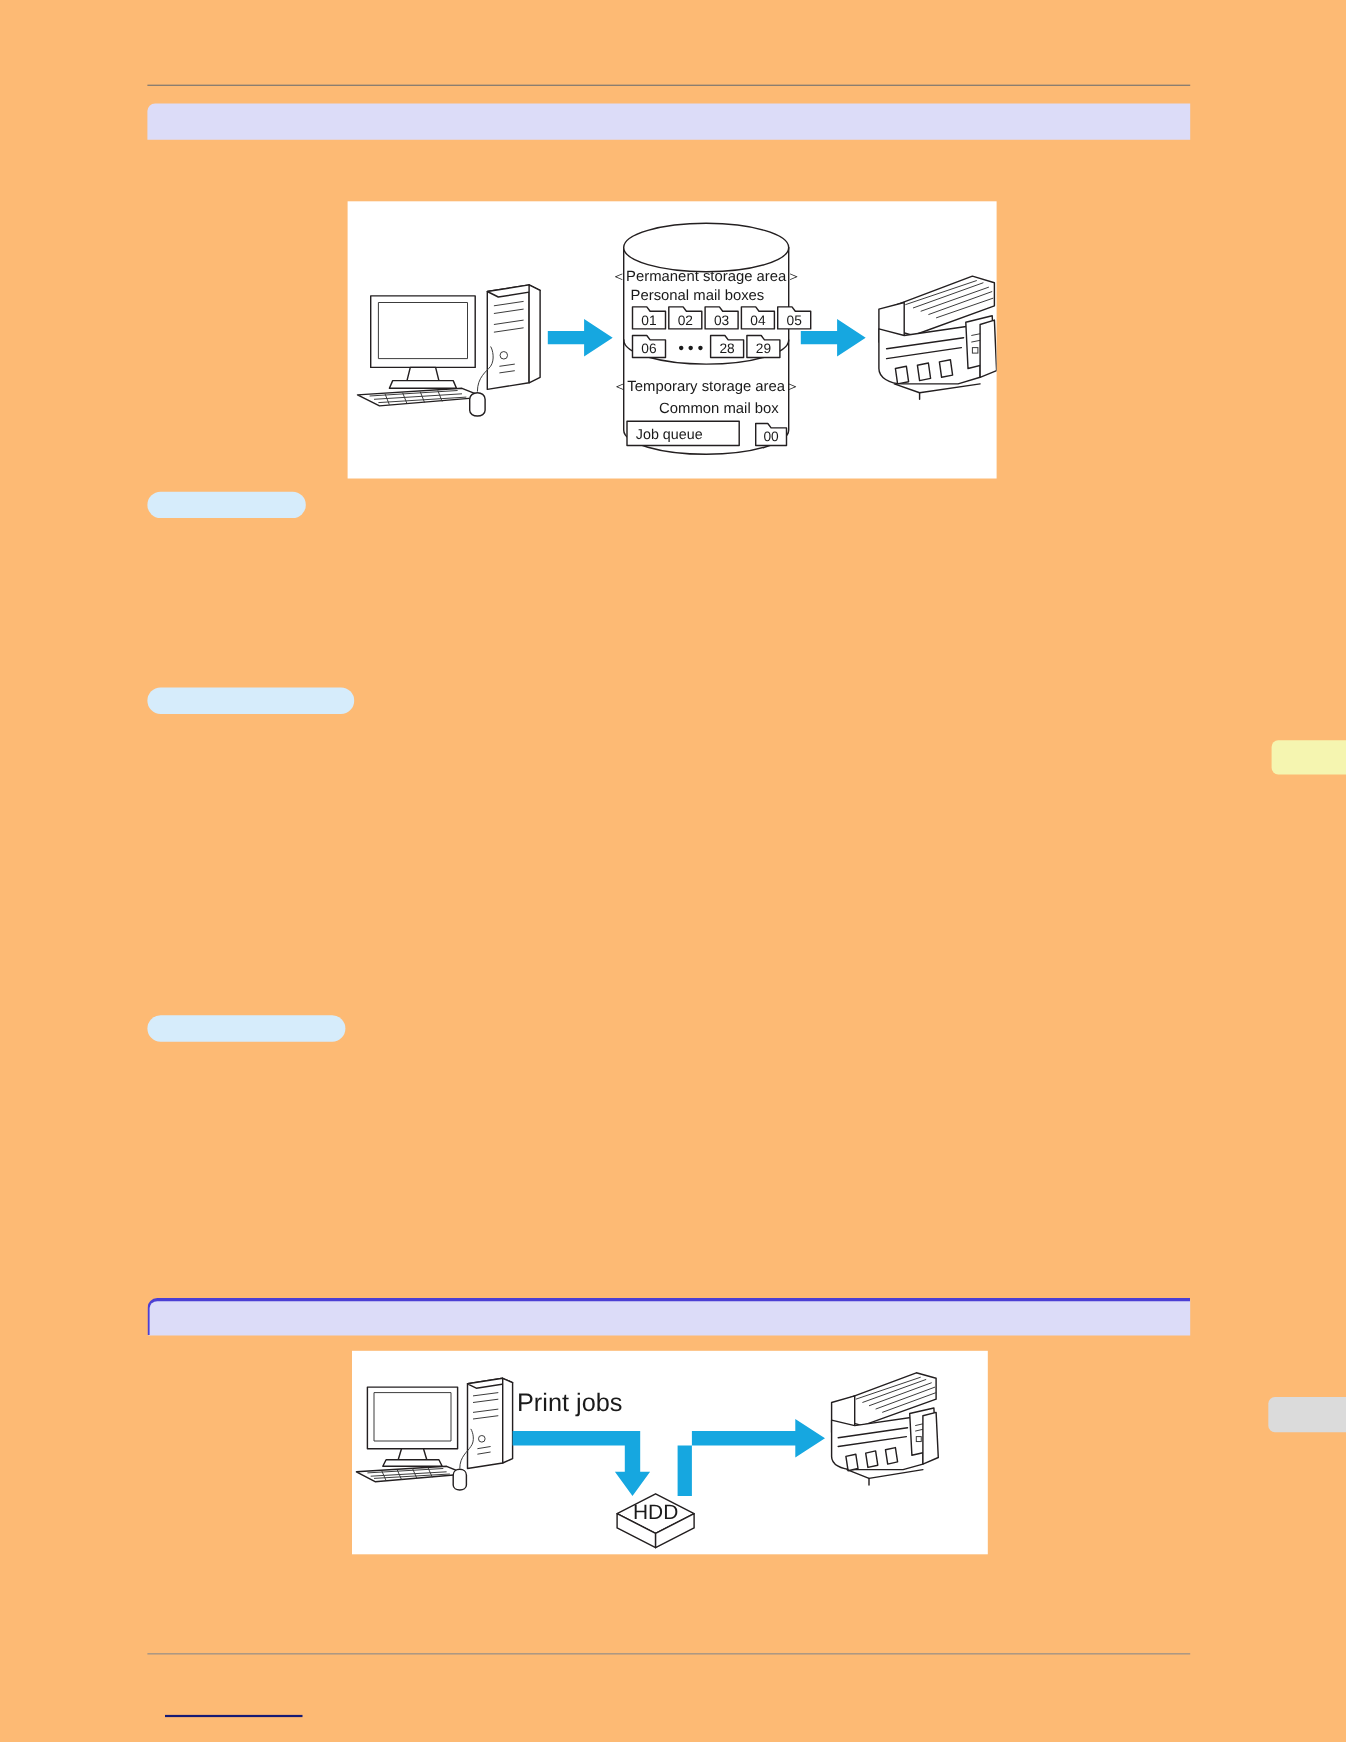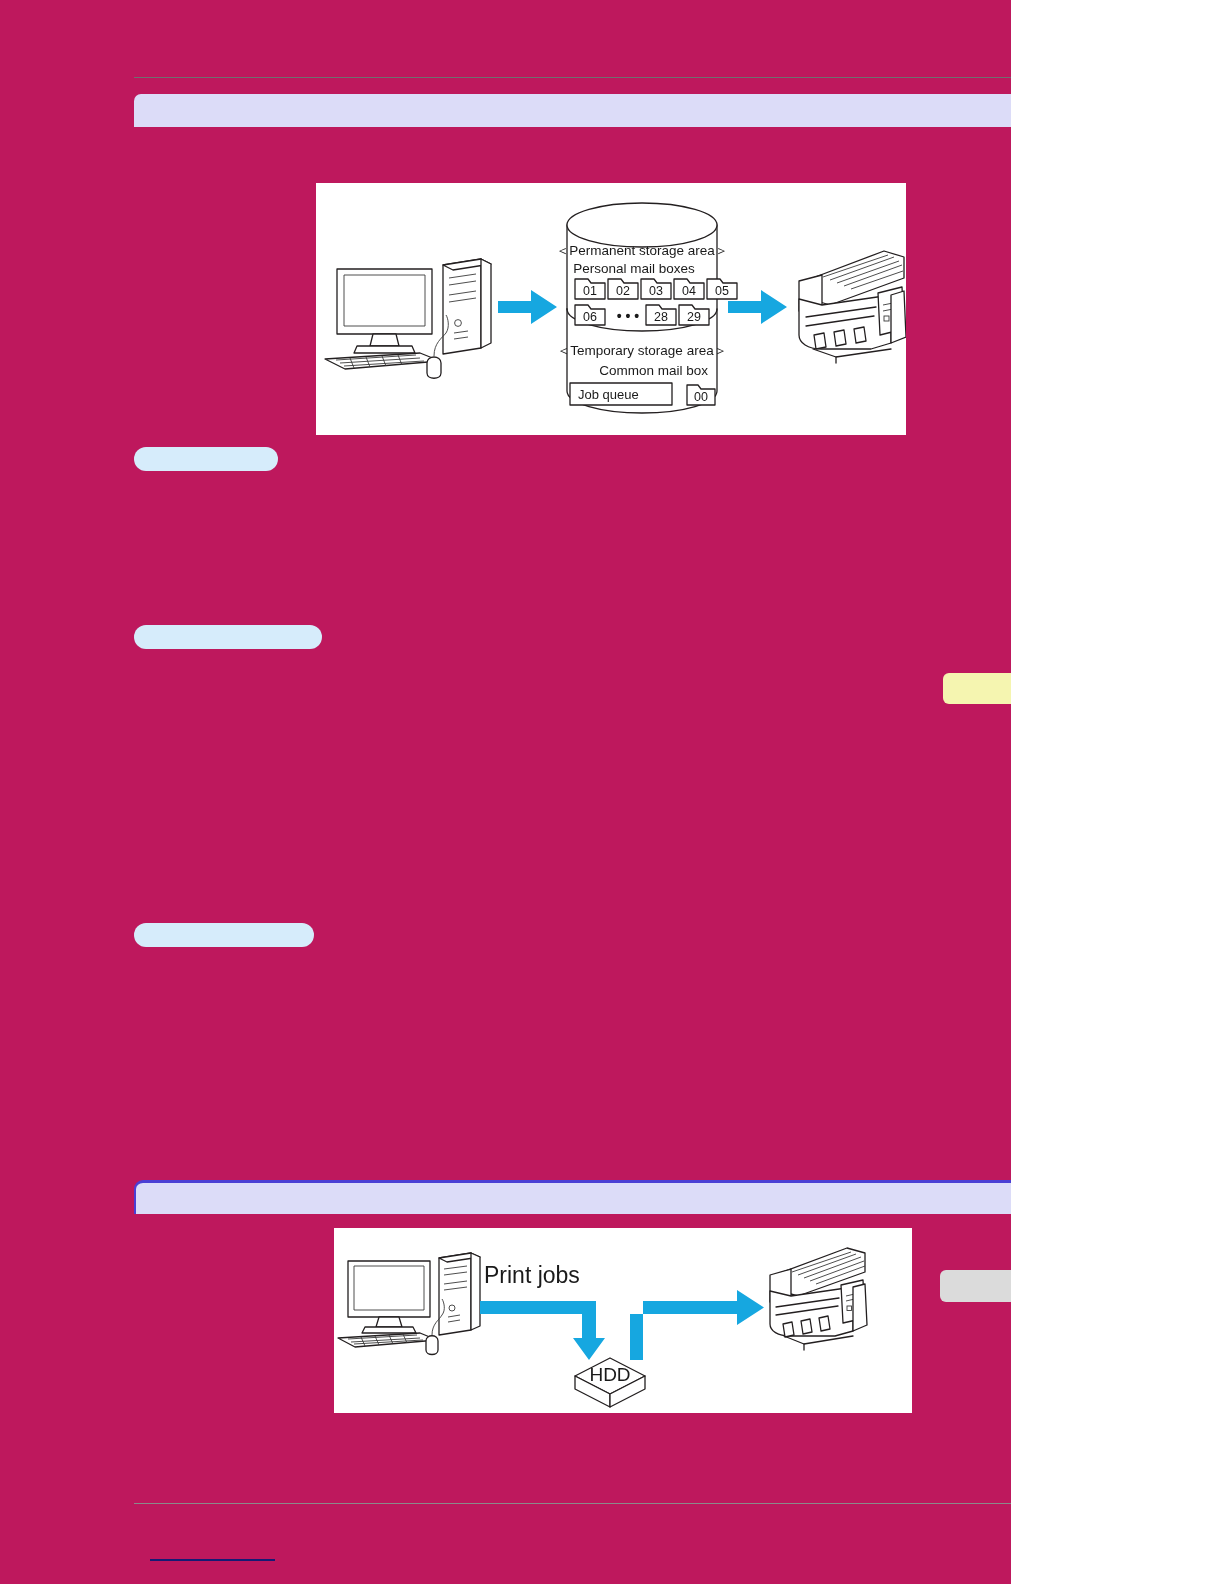--- a/index.html
+++ b/index.html
@@ -7,23 +7,23 @@
     margin: 0;
     padding: 0;
     background: #ffffff;
   }
   body {
     font-family: "Liberation Sans", sans-serif;
     color: #000000;
   }
   .page {
     position: relative;
-    width: 1011px;
+    width: 1224px;
     height: 1584px;
-    background: #be185d;
+    background: #fdba74;
     overflow: hidden;
   }
 
   
   .top-rule {
     position: absolute;
     left: 134px;
     top: 77px;
     width: 948px;
     height: 1px;
@@ -118,21 +118,21 @@
     height: 32px;
     background: #dbdbdb;
   }
 
   
   .figure {
     position: absolute;
     background: #ffffff;
   }
   .figure-1 { left: 316px; top: 183px; width: 590px; height: 252px; }
-  .figure-2 { left: 334px; top: 1228px; width: 578px; height: 185px; }
+  .figure-2 { left: 320px; top: 1228px; width: 578px; height: 185px; }
   .figure svg { display: block; width: 100%; height: 100%; }
 
   
   .ln { fill: none; stroke: #231f20; stroke-width: 1.3; stroke-linejoin: round; stroke-linecap: round; }
   .ln-thin { fill: none; stroke: #3a3a3a; stroke-width: 0.9; }
   .fill-w { fill: #ffffff; stroke: #231f20; stroke-width: 1.3; stroke-linejoin: round; }
   .arrow { fill: #16a7e0; }
   .txt { font-family: "Liberation Sans", sans-serif; fill: #1a1a1a; }
 </style>
 </head>

